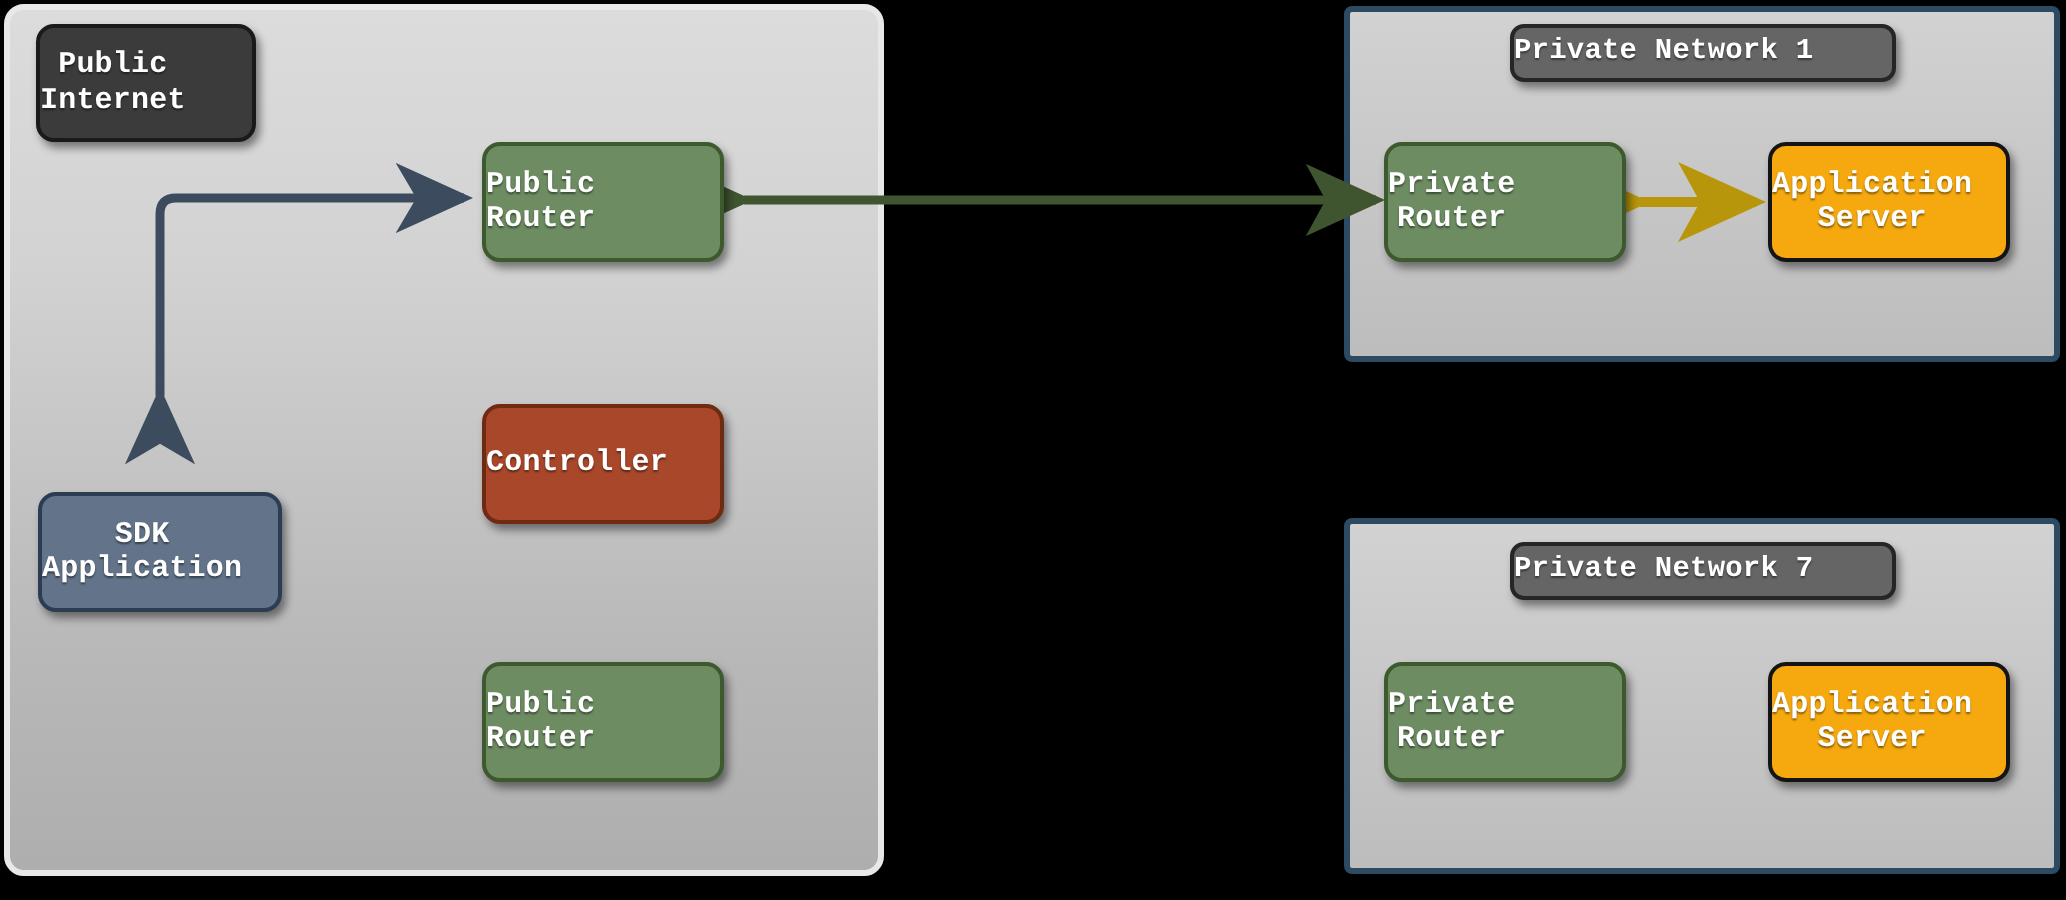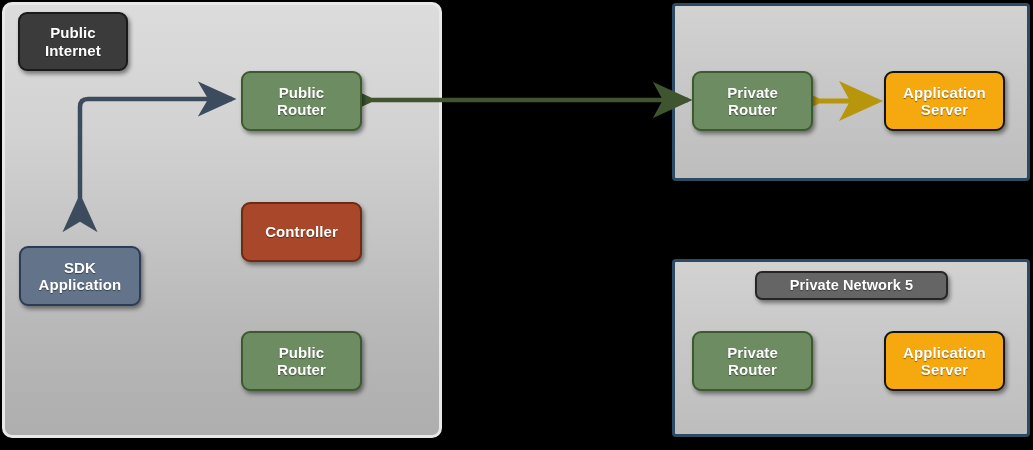--- a/index.html
+++ b/index.html
@@ -49,31 +49,31 @@
     width: 358px;
     height: 178px;
   }
 
   
   .node {
     position: absolute;
     box-sizing: border-box;
     display: flex;
     align-items: center;
-    justify-content: center;
     text-align: center;
     color: #ffffff;
     font-weight: bold;
     font-size: 15px;
     line-height: 1.15;
     border-radius: 9px;
     letter-spacing: 0.1px;
     text-shadow: 0 1px 1px rgba(0,0,0,0.45);
     box-shadow: 2px 3px 4px rgba(0,0,0,0.45);
     z-index: 5;
+    font-family: Liberation Mono, monospace;
   }
   .node span { display: block; white-space: pre-line; }
 
   .node-dark {
     background: #3b3b3b;
     border: 2px solid #1a1a1a;
   }
   .node-gray-title {
     background: #656565;
     border: 2px solid #262626;
@@ -163,33 +163,36 @@
 
   <div class="node node-red" style="left:241px; top:202px; width:121px; height:60px;">
     <span>Controller</span>
   </div>
 
   <div class="node node-green" style="left:241px; top:331px; width:121px; height:60px;">
     <span>Public
 Router</span>
   </div>
 
+  <div class="node node-gray-title" style="left:755px; top:12px; width:193px; height:29px;">
+    <span>Private Network 1</span>
+  </div>
 
   <div class="node node-green" style="left:692px; top:71px; width:121px; height:60px;">
     <span>Private
 Router</span>
   </div>
 
   <div class="node node-orange" style="left:884px; top:71px; width:121px; height:60px;">
     <span>Application
 Server</span>
   </div>
 
   <div class="node node-gray-title" style="left:755px; top:271px; width:193px; height:29px;">
-    <span>Private Network 5</span>
+    <span>Private Network 7</span>
   </div>
 
   <div class="node node-green" style="left:692px; top:331px; width:121px; height:60px;">
     <span>Private
 Router</span>
   </div>
 
   <div class="node node-orange" style="left:884px; top:331px; width:121px; height:60px;">
     <span>Application
 Server</span>

